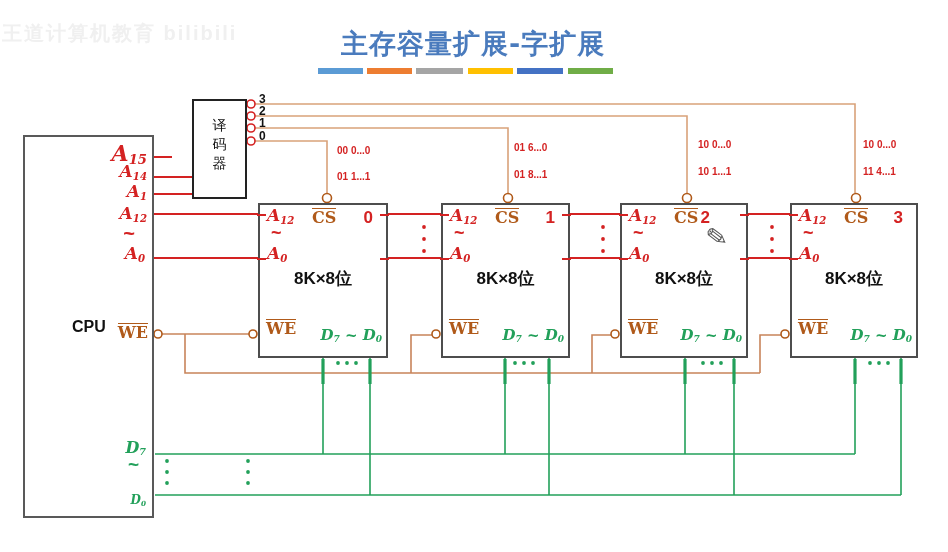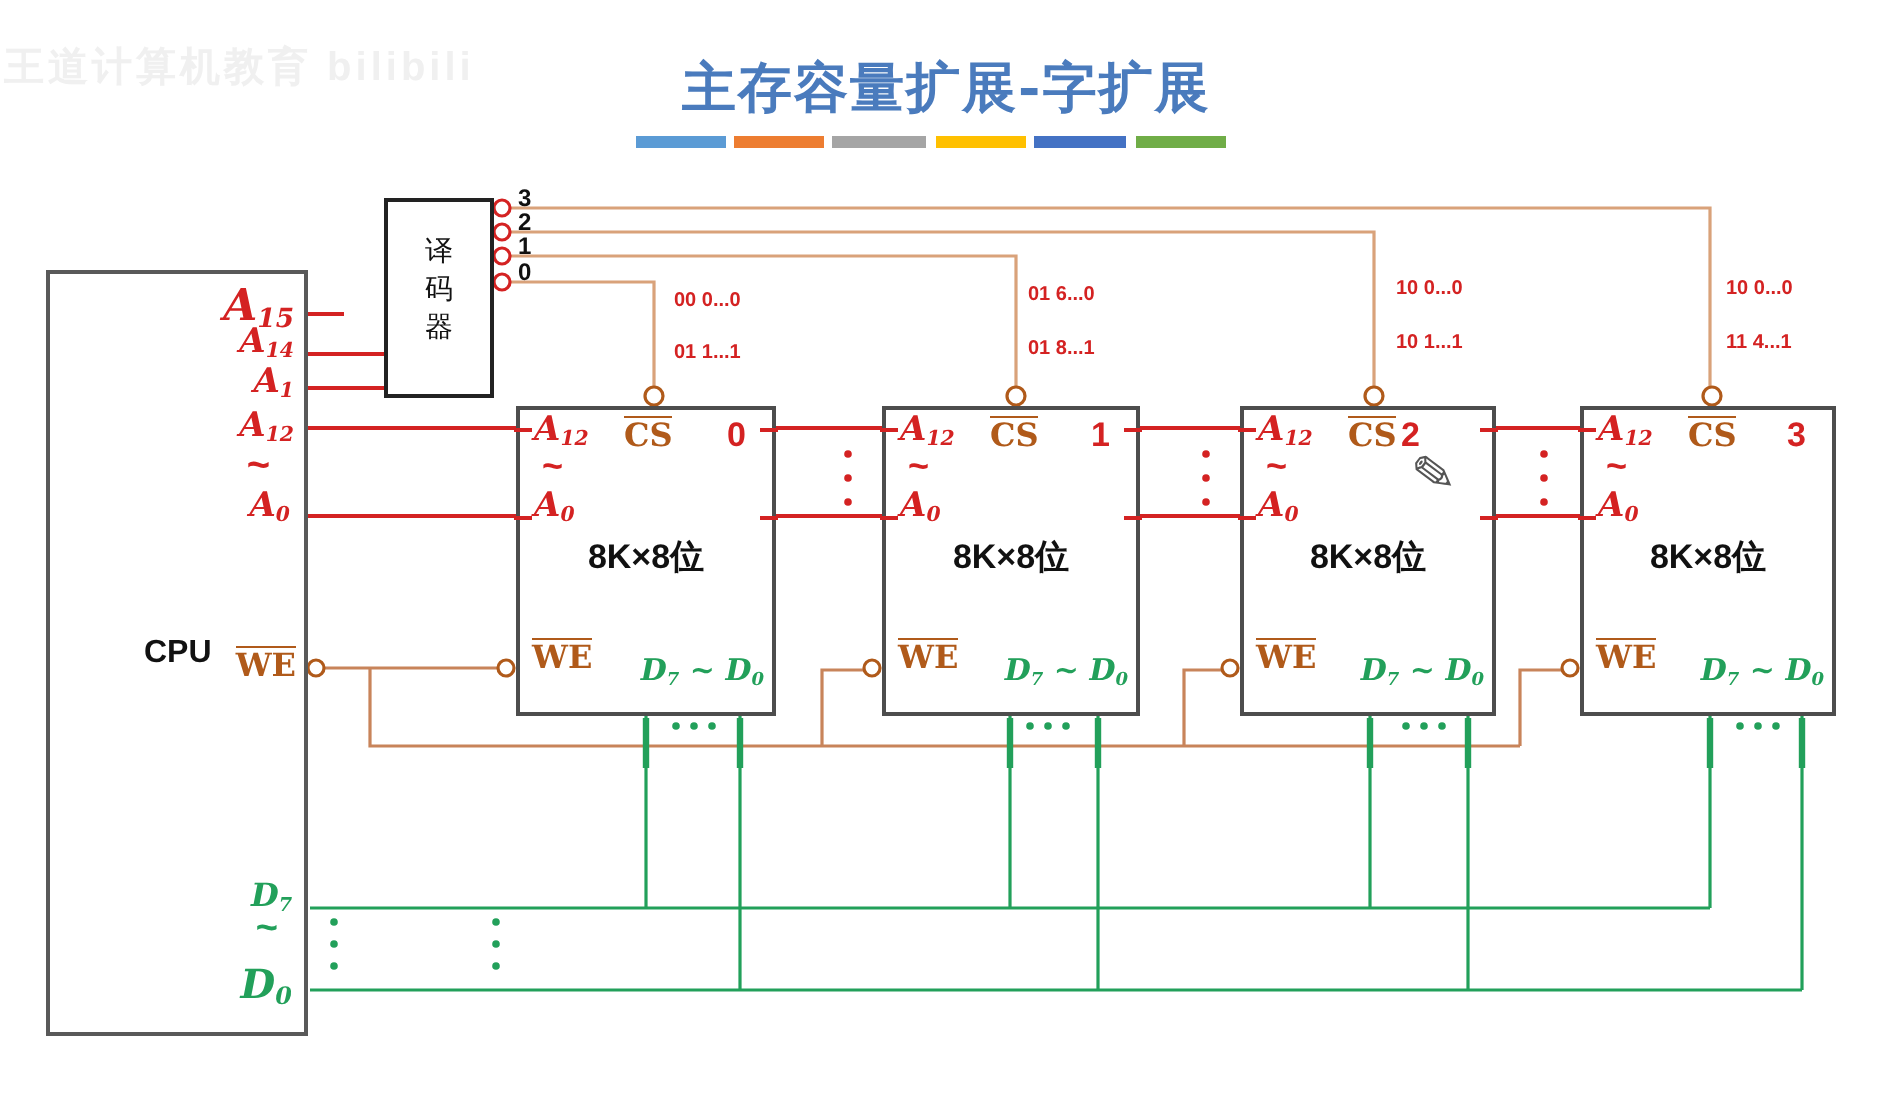--- a/index.html
+++ b/index.html
@@ -159,21 +159,21 @@
     <span class="abs" style="left:47px;top:181px;font-size:16px;font-weight:bold;color:#111;">CPU</span>
     <span class="abs mi redtxt" style="right:5px;top:5px;font-size:22px;"><span>A</span><sub>15</sub></span>
     <span class="abs mi redtxt" style="right:5px;top:26px;font-size:17px;"><span>A</span><sub>14</sub></span>
     <span class="abs mi redtxt" style="right:5px;top:46px;font-size:17px;"><span>A</span><sub>1</sub></span>
     <span class="abs mi redtxt" style="right:5px;top:68px;font-size:17px;"><span>A</span><sub>12</sub></span>
     <span class="abs redtxt" style="right:17px;top:85px;font-size:20px;font-weight:bold;">~</span>
     <span class="abs mi redtxt" style="right:7px;top:108px;font-size:17px;"><span>A</span><sub>0</sub></span>
     <span class="abs ovl browntxt" style="right:4px;top:186px;font-size:16px;">WE</span>
     <span class="abs mi greentxt" style="right:6px;top:303px;font-size:16px;text-align:center;"><span>D</span><sub>7</sub></span>
     <span class="abs greentxt" style="right:13px;top:317px;font-size:19px;font-weight:bold;">~</span>
-    <span class="abs mi greentxt" style="right:6px;top:345px;font-size:20px;"><span>D</span><sub>0</sub></span>
+    <span class="abs mi greentxt" style="right:6px;top:357px;font-size:12px;"><span>D</span><sub>0</sub></span>
   </div>
 
   <div class="box" style="left:192px;top:99px;width:55px;height:100px;border-color:#222;">
     <div class="decoder-text" style="padding-top:15px;">
       <span>译</span>
       <span>码</span>
       <span>器</span>
     </div>
   </div>
   <span class="dec-out-label" style="left:259px;top:93px;">3</span>

